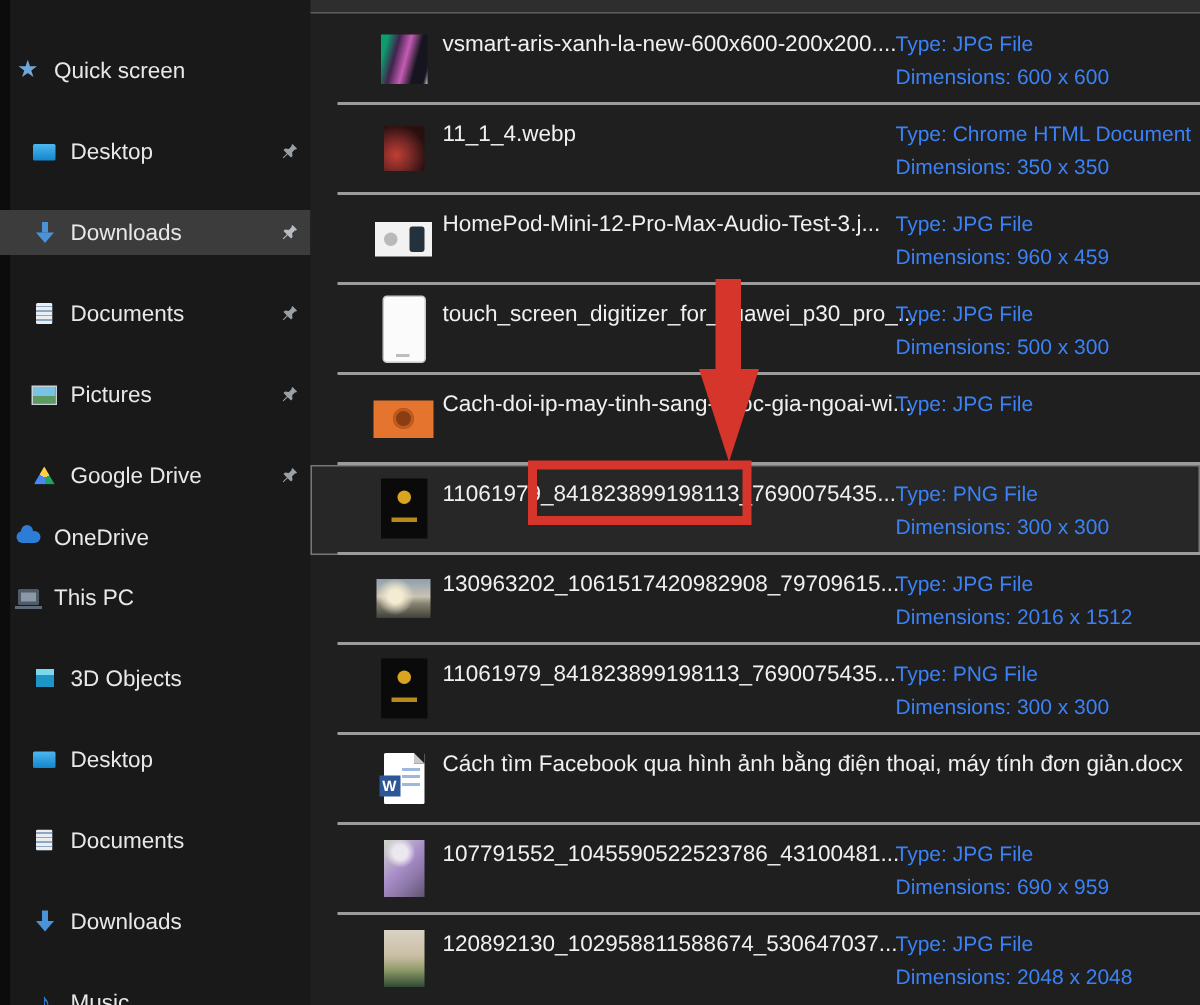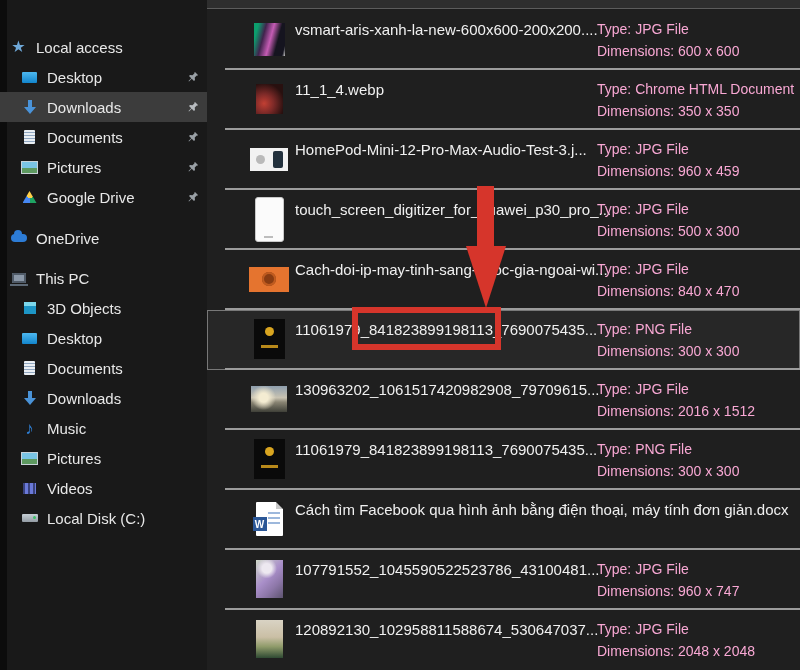--- a/index.html
+++ b/index.html
@@ -9,21 +9,21 @@
     font-family:"Liberation Sans", sans-serif;
     -webkit-font-smoothing:antialiased;
   }
   
   .topstrip{position:absolute;left:97px;top:0;width:703px;height:8px;background:#2e2e2e;border-bottom:1px solid #5c5c5c;}
   
   .leftedge{position:absolute;left:0;top:0;width:7px;height:670px;background:#0c0c0c;}
   .sidebar{position:absolute;left:7px;top:0;width:200px;height:670px;background:#191919;}
   .spacer-a{height:32px} .spacer-b{height:11px} .spacer-c{height:10px}
   .si{height:30px;display:flex;align-items:center;padding-left:2px;color:#e8e8e8;font-size:15px;cursor:default;white-space:nowrap;}
-  .si.lvl1{padding-left:13px;}
+  .si.lvl1{padding-left:13px;margin-top:24px;}
   .si.selected{background:#3c3c3c;box-shadow:-7px 0 0 #3c3c3c;}
   .ic{width:19px;height:16px;display:inline-flex;align-items:center;justify-content:center;margin-right:8px;flex:none;position:relative;}
   .glyph{font-size:15px;line-height:1;}
   .i-star{color:#6fa8d8;font-size:16px;}
   .i-mon{width:15px;height:11px;border-radius:1px;background:linear-gradient(180deg,#4db8f0,#1285cc);}
   .i-dl{width:12px;height:14px;position:relative;}
   .i-dl::before{content:"";position:absolute;left:4px;top:0;width:4px;height:7px;background:#4a93d8;}
   .i-dl::after{content:"";position:absolute;left:0;top:7px;width:0;height:0;border-left:6px solid transparent;border-right:6px solid transparent;border-top:7px solid #4a93d8;}
   .i-doc{width:11px;height:14px;border-radius:1px;background:#e9eef3;background-image:repeating-linear-gradient(180deg,transparent 0 2px,#8fa6c0 2px 3px);}
   .i-pic{width:15px;height:11px;border:1px solid #c8d2d8;background:linear-gradient(180deg,#79c4e4 0 55%,#5d9960 55%);}
@@ -42,21 +42,21 @@
   .i-net{width:13px;height:9px;border-radius:1px;background:#2f7cc0;box-shadow:-3px 3px 0 -1px #7fb0d8;}
   .pin{margin-left:auto;margin-right:8px;flex:none;display:flex;}
   
   .filelist{position:absolute;left:207px;top:10px;width:593px;background:#1f1f1f;}
   .row{position:relative;height:60px;}
   .row::after{content:"";position:absolute;left:18px;right:0;bottom:0;height:2px;background:#9c9c9c;}
   .row:last-child::after{display:none;}
   .row.selected{background:#272727;outline:1px solid #787878;outline-offset:-1px;}
   .thumbwrap{position:absolute;left:40px;top:0;width:44px;height:58px;display:flex;align-items:center;justify-content:center;}
   .fname{position:absolute;left:88px;top:11px;font-size:15px;color:#f0f0f0;white-space:nowrap;}
-  .fmeta{position:absolute;left:390px;top:8px;font-size:14px;color:#f9a8d4;line-height:22px;white-space:nowrap;}
+  .fmeta{position:absolute;left:390px;top:8px;font-size:14px;color:#3b82f6;line-height:22px;white-space:nowrap;}
   
   .thumb{flex:none;}
   .t-vsmart{width:31px;height:33px;background:linear-gradient(105deg,#0c9e6d 0%,#0c9e6d 12%,#41234d 32%,#c55cb4 52%,#15141f 72%,#15141f 92%,#cfcfcf 100%);}
   .t-red{width:27px;height:30px;background:radial-gradient(circle at 30% 65%,#c23f33 0%,#7e2a28 35%,#28100f 75%);}
   .t-homepod{width:38px;height:23px;background:#f2f2f2;position:relative;}
   .t-homepod::before{content:"";position:absolute;left:6px;top:7px;width:9px;height:9px;border-radius:50%;background:#b9b9b9;}
   .t-homepod::after{content:"";position:absolute;right:5px;top:3px;width:10px;height:17px;border-radius:2px;background:#23313d;}
   .t-phone{width:27px;height:43px;background:#fbfbfb;border:1px solid #c9c9c9;border-radius:3px;position:relative;}
   .t-phone::after{content:"";position:absolute;left:8px;bottom:3px;width:9px;height:2px;background:#bdbdbd;}
   .t-orange{width:40px;height:25px;background:#e5742f;position:relative;}
@@ -82,21 +82,21 @@
 
 <div class="topstrip"></div>
 <div class="leftedge"></div>
 
 <div class="sidebar">
   <div class="spacer-a"></div>
   <div class="si">
     <span class="ic">
         <span class="glyph i-star">★</span>
       </span>
-    <span>Local access</span>
+    <span>Quick screen</span>
   </div>
   <div class="si lvl1">
     <span class="ic">
         <span class="i-mon"></span>
       </span>
     <span>Desktop</span>
     <span class="pin">
         <svg width="12" height="12" viewBox="0 0 24 24" fill="#9aa0a6">
           <path d="M16 2l6 6-1.5 1.5-1-.5-4 4 .5 5-2 2-4.5-4.5L4 21l-1-1 5.5-5.5L4 10l2-2 5 .5 4-4-.5-1z"></path>
         </svg>
@@ -257,21 +257,20 @@
     </div>
   </div>
 
   <div class="row">
     <div class="thumbwrap">
         <div class="thumb t-orange"></div>
       </div>
     <div class="fname">Cach-doi-ip-may-tinh-sang-quoc-gia-ngoai-wi...</div>
     <div class="fmeta">
       <div>Type: JPG File</div>
-      <div>Dimensions: 840 x 470</div>
     </div>
   </div>
 
   <div class="row selected">
     <div class="thumbwrap">
         <div class="thumb t-blackgold"></div>
       </div>
     <div class="fname">11061979_841823899198113_7690075435...</div>
     <div class="fmeta">
       <div>Type: PNG File</div>
@@ -310,21 +309,21 @@
     <div class="fname">Cách tìm Facebook qua hình ảnh bằng điện thoại, máy tính đơn giản.docx</div>
   </div>
 
   <div class="row">
     <div class="thumbwrap">
         <div class="thumb t-portrait"></div>
       </div>
     <div class="fname">107791552_1045590522523786_43100481...</div>
     <div class="fmeta">
       <div>Type: JPG File</div>
-      <div>Dimensions: 960 x 747</div>
+      <div>Dimensions: 690 x 959</div>
     </div>
   </div>
 
   <div class="row">
     <div class="thumbwrap">
         <div class="thumb t-land"></div>
       </div>
     <div class="fname">120892130_102958811588674_530647037...</div>
     <div class="fmeta">
       <div>Type: JPG File</div>

